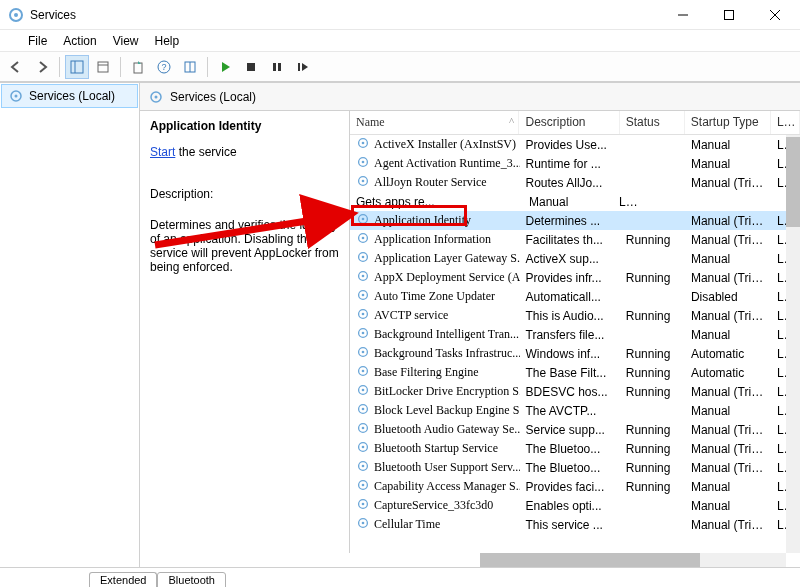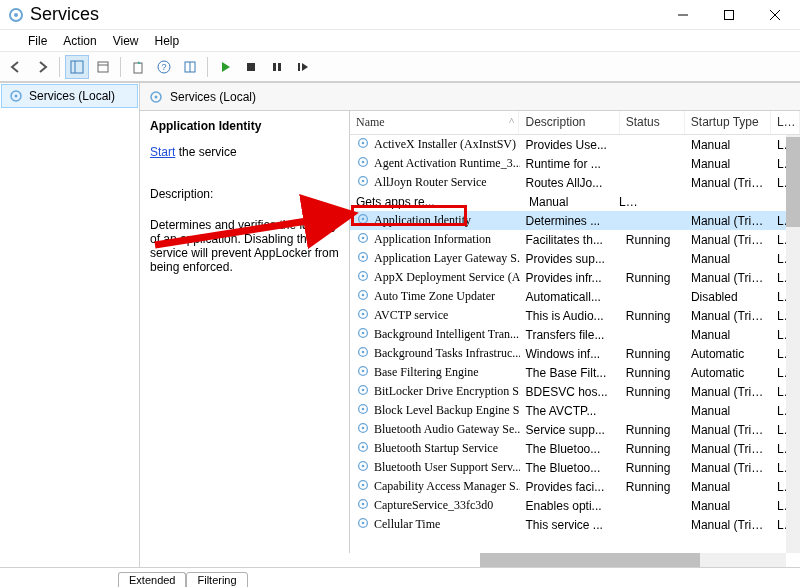--- a/index.html
+++ b/index.html
@@ -1,19 +1,19 @@
 <!DOCTYPE html>
 <html><head>
 <meta charset="utf-8">
 <style>
 * { box-sizing: border-box; margin: 0; padding: 0; }
 body { font-family: "Segoe UI", Tahoma, sans-serif; font-size: 12px; color: #000; background: #fff; width: 800px; height: 587px; overflow: hidden; position: relative; }
 .titlebar { height: 30px; display: flex; align-items: center; padding: 0 2px; border-bottom: 1px solid #e8e8e8; }
 .titlebar .app-icon { width: 16px; height: 16px; margin: 0 6px; }
-.titlebar .title { flex: 1; font-size: 18px; }
+.titlebar .title { flex: 1; font-size: 12px; }
 .titlebar .win-controls { display: flex; }
 .win-btn { width: 46px; height: 30px; display: flex; align-items: center; justify-content: center; cursor: default; }
 
 .menubar { height: 22px; display: flex; align-items: center; padding: 0 20px; border-bottom: 1px solid #e8e8e8; }
 .menu-item { padding: 2px 8px; cursor: default; }
 
 .toolbar { height: 30px; display: flex; align-items: center; padding: 2px 4px; gap: 2px; border-bottom: 1px solid #d0d0d0; background: #fdfdfd; }
 .tb-btn { width: 24px; height: 24px; display: flex; align-items: center; justify-content: center; border: 1px solid transparent; cursor: default; }
 .tb-sep { width: 1px; height: 20px; background: #d0d0d0; margin: 0 3px; }
 .tb-btn.active { border: 1px solid #a0c8f0; background: #d6eaf8; }
@@ -48,21 +48,21 @@
 .cell { padding: 1px 6px; white-space: nowrap; overflow: hidden; text-overflow: ellipsis; }
 .cell.name { display: flex; align-items: center; gap: 4px; }
 .cell-icon { width: 14px; height: 14px; flex-shrink: 0; }
 
 .highlight-box { position: absolute; border: 3px solid #e30000; pointer-events: none; }
 .arrow-svg { position: absolute; pointer-events: none; }
 
 .scrollbar-v { width: 14px; background: #f0f0f0; position: absolute; right: 0; top: 24px; bottom: 0; }
 .scrollbar-thumb { background: #c0c0c0; width: 100%; height: 90px; position: absolute; top: 2px; }
 
-.tabs-bar { height: 20px; display: flex; align-items: flex-end; padding-left: 118px; border-top: 1px solid #d0d0d0; background: #fff; }
+.tabs-bar { height: 20px; display: flex; align-items: flex-end; padding-left: 89px; border-top: 1px solid #d0d0d0; background: #fff; }
 .tab { padding: 1px 10px; border: 1px solid #b0b0b0; border-top-left-radius: 3px; border-top-right-radius: 3px; margin-right: 0px; font-size: 11px; background: #fff; position: relative; top: 1px; border-bottom: 1px solid #b0b0b0; }
 .tab.active { border-bottom: 1px solid #fff; }
 
 .scroll-h { height: 14px; background: #f0f0f0; margin-left: 340px; margin-right: 14px; position: relative; }
 .scroll-h .thumb { position: absolute; left: 0; top: 0; height: 100%; width: 220px; background: #c0c0c0; }
 </style>
 </head>
 <body>
 
 <div class="titlebar">
@@ -277,21 +277,21 @@
               <div class="cell col-log">Loc</div>
             </div>
             <div class="row">
               <div class="cell name col-name">
                 <span><svg class="cell-icon" viewBox="0 0 16 16">
                     <circle cx="8" cy="8" r="5" fill="none" stroke="#6aa6d8" stroke-width="1.5"></circle>
                     <circle cx="8" cy="8" r="1.5" fill="#6aa6d8"></circle>
                   </svg></span>
                 <span>Application Layer Gateway S...</span>
               </div>
-              <div class="cell col-desc">Provides sup...</div>
+              <div class="cell col-desc">ActiveX sup...</div>
               <div class="cell col-status"></div>
               <div class="cell col-startup">Manual</div>
               <div class="cell col-log">Loc</div>
             </div>
             <div class="row">
               <div class="cell name col-name">
                 <span><svg class="cell-icon" viewBox="0 0 16 16">
                     <circle cx="8" cy="8" r="5" fill="none" stroke="#6aa6d8" stroke-width="1.5"></circle>
                     <circle cx="8" cy="8" r="1.5" fill="#6aa6d8"></circle>
                   </svg></span>
@@ -480,21 +480,21 @@
     </div>
 
     <div class="scroll-h">
       <div class="thumb"></div>
     </div>
   </div>
 </div>
 
 <div class="tabs-bar">
   <div class="tab active">Extended</div>
-  <div class="tab">Filtering</div>
+  <div class="tab">Bluetooth</div>
 </div>
 
 <div class="highlight-box" style="left:351px; top:205px; width:116px; height:21px;"></div>
 <svg class="arrow-svg" style="left:150px; top:170px; width:210px; height:80px;" viewBox="0 0 210 80">
   <defs>
       <marker id="ah" markerWidth="8" markerHeight="8" refX="6" refY="4" orient="auto">
         <path d="M0 0 L8 4 L0 8 Z" fill="#e30000"></path>
       </marker>
     </defs>
   <line x1="5" y1="75" x2="195" y2="45" stroke="#e30000" stroke-width="7" marker-end="url(#ah)"></line>

